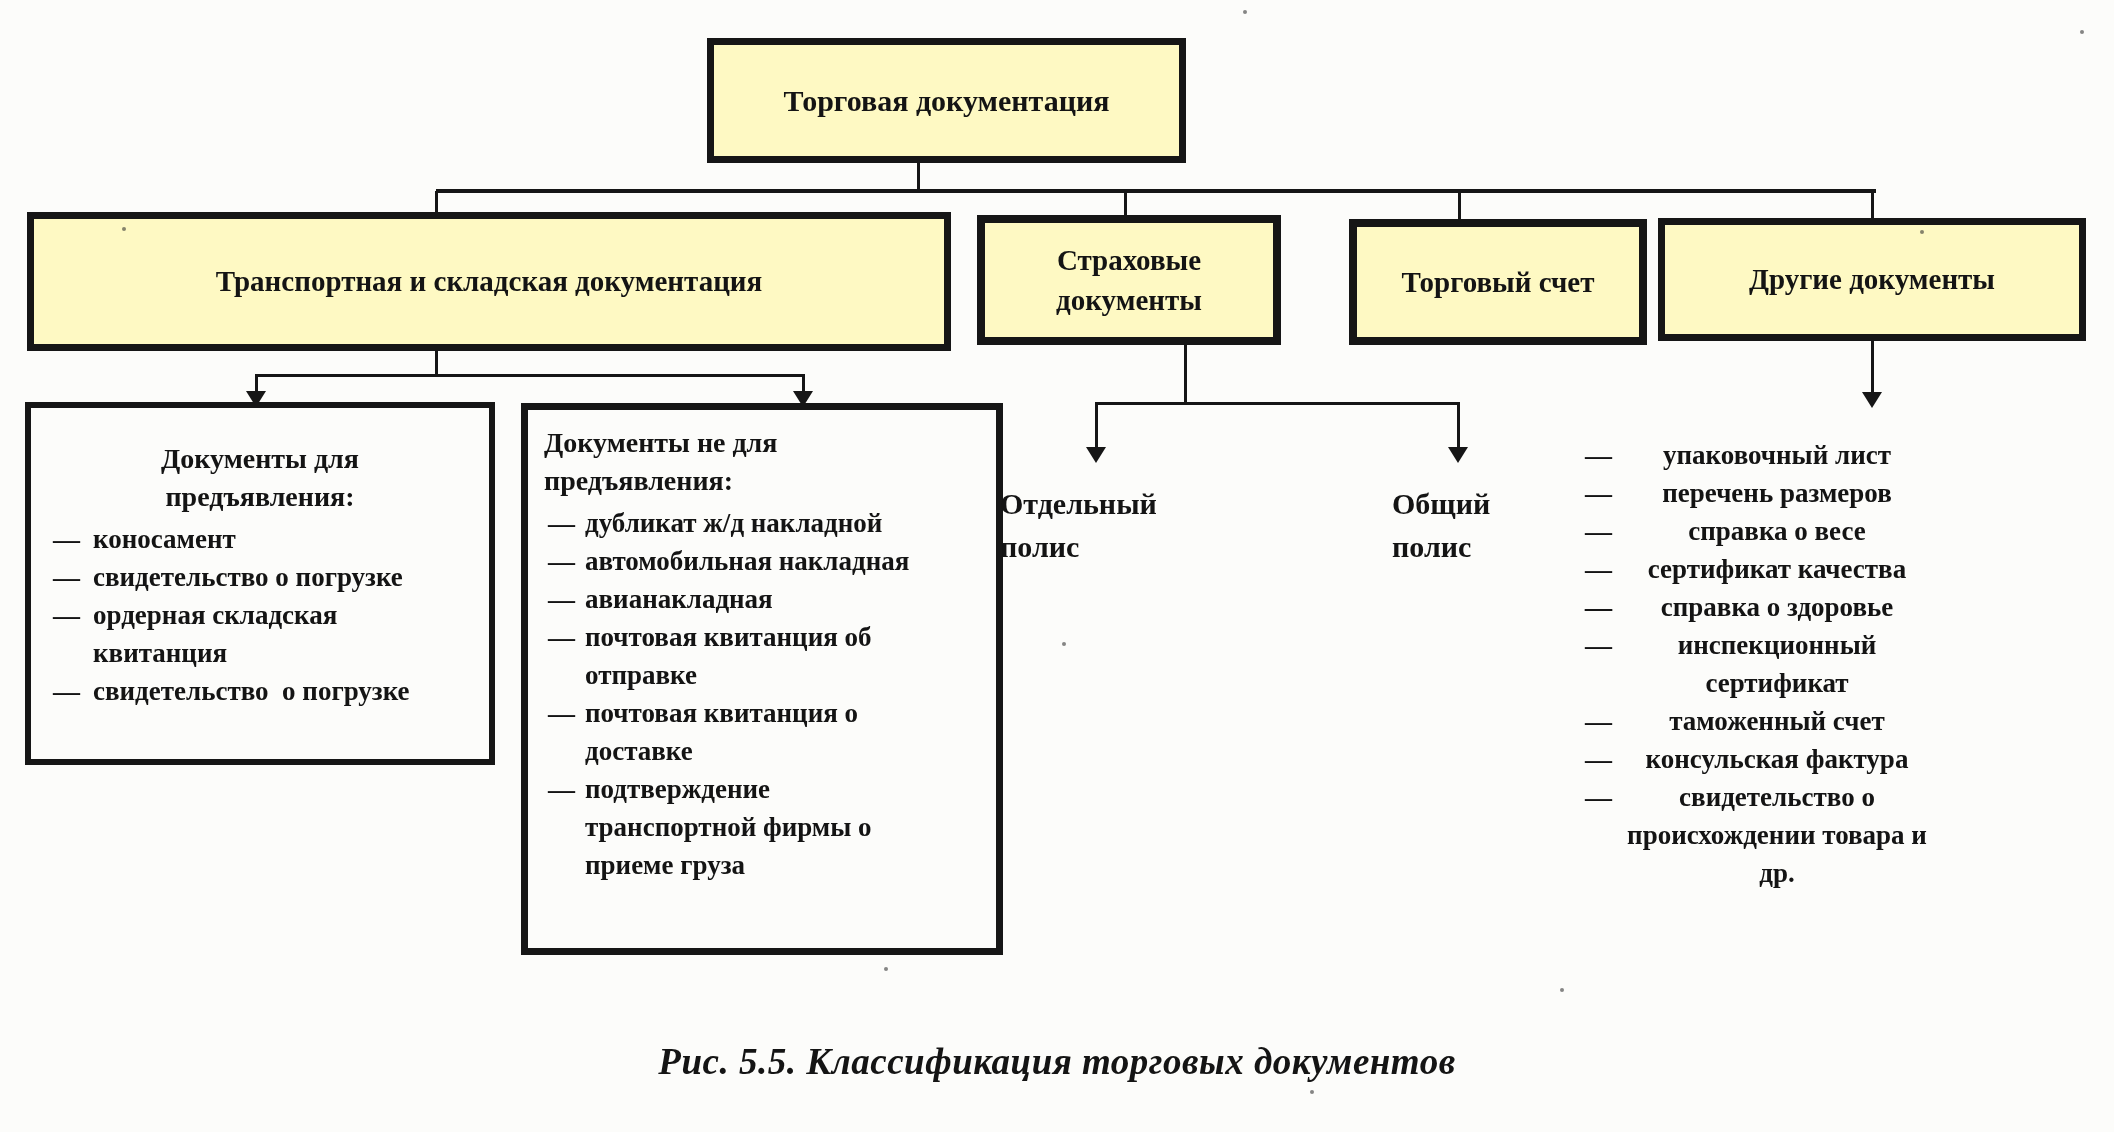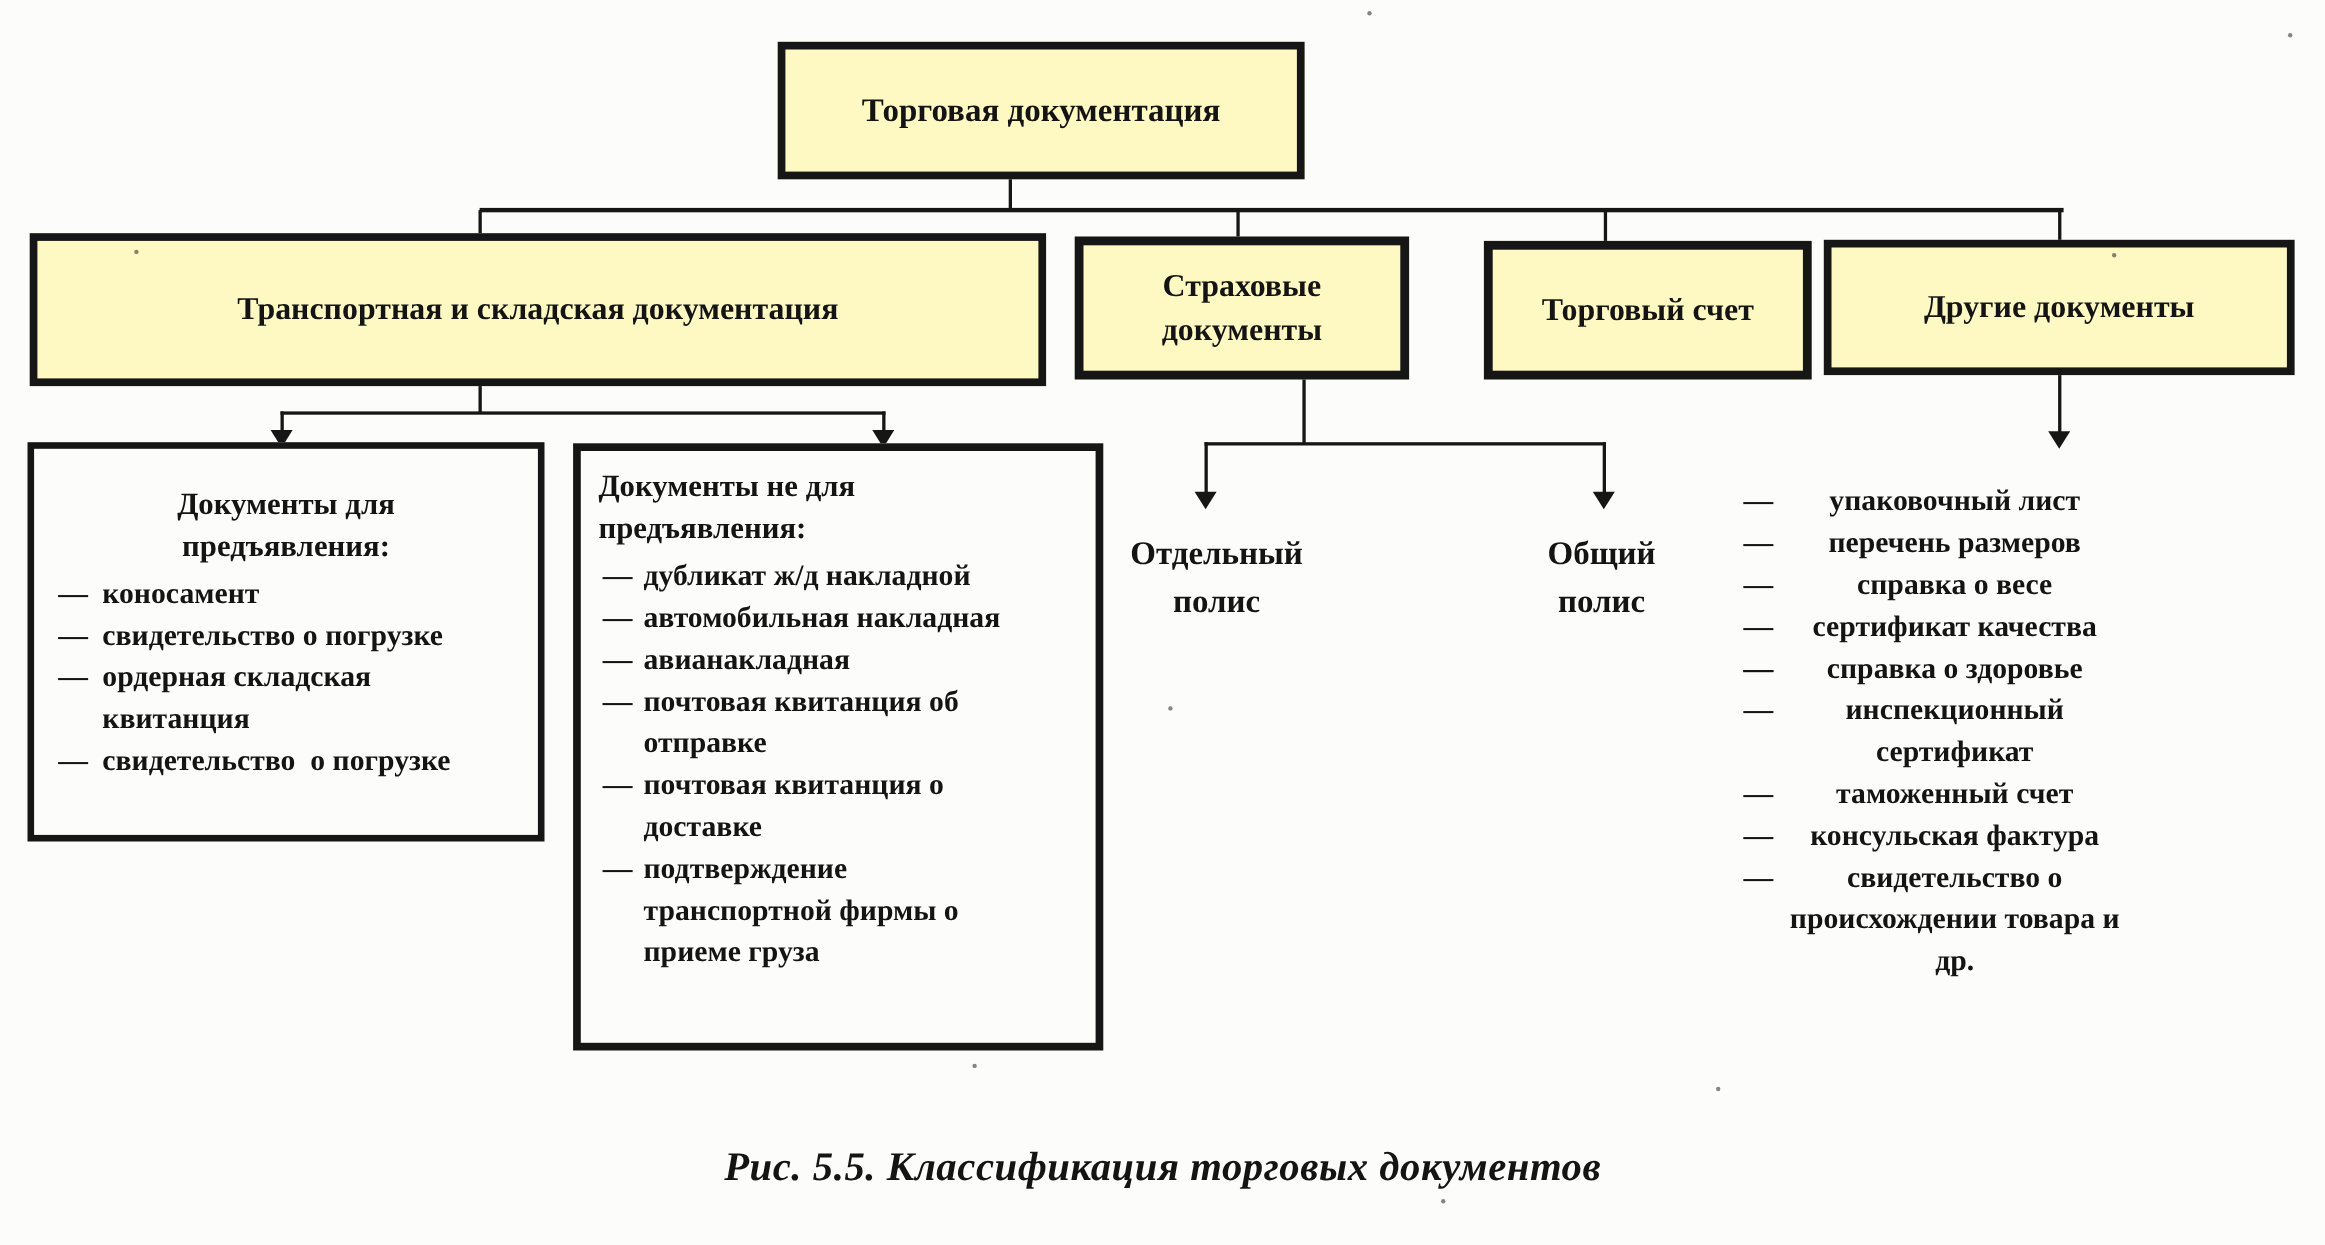--- a/index.html
+++ b/index.html
@@ -35,21 +35,21 @@
   #box-nonpresent .li { padding:0 56px 0 57px; }
   #box-nonpresent .li .dash { left:20px; }
   .dash { position:absolute; top:0; }
   .txt  { display:block; white-space:pre-wrap; }
   
   #other-list { position:absolute; left:1585px; top:436px; width:350px; }
   #other-list .li { padding-left:42px; padding-right:8px; }
   #other-list .li .dash { left:0; }
   #other-list .li .txt { max-width:300px;text-align:center; }
   
-  .polis { position:absolute; text-align:center; font-size:30px; line-height:43px; }
+  .polis { position:absolute; text-align:left; font-size:30px; line-height:43px; }
   #polis-separate { left:1000px; top:482px; width:212px; }
   #polis-general  { left:1392px; top:482px; width:128px; }
   
   .cl { position:absolute; background:#161616; }
   .arrow {
     position:absolute; width:0; height:0;
     border-left:10px solid transparent; border-right:10px solid transparent;
     border-top:16px solid #161616;
   }
   

